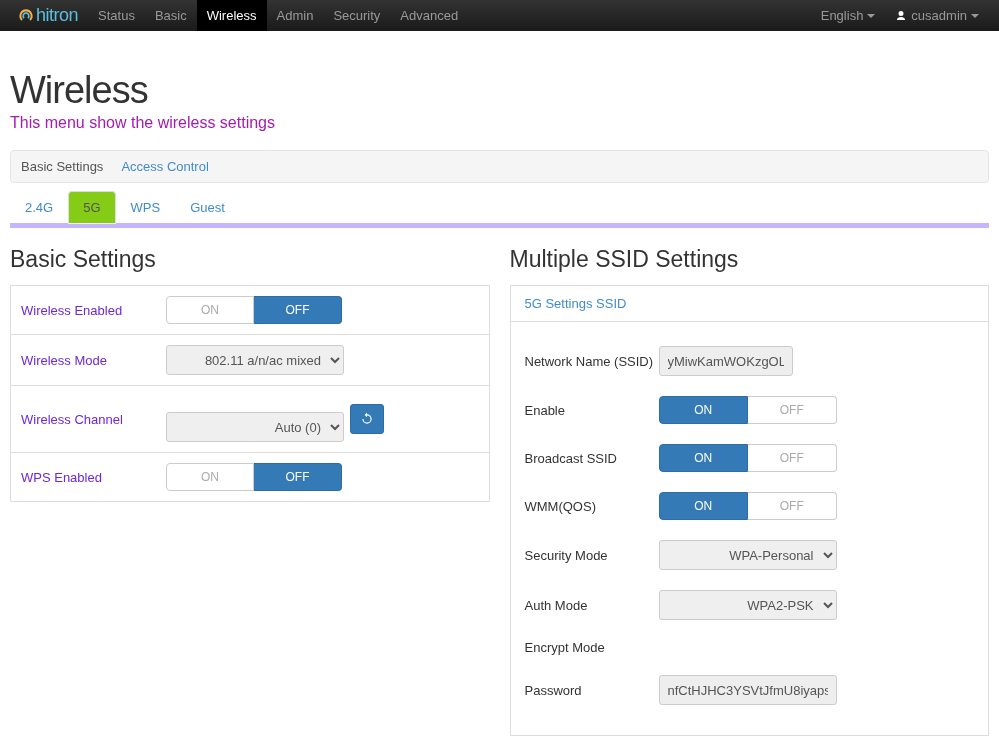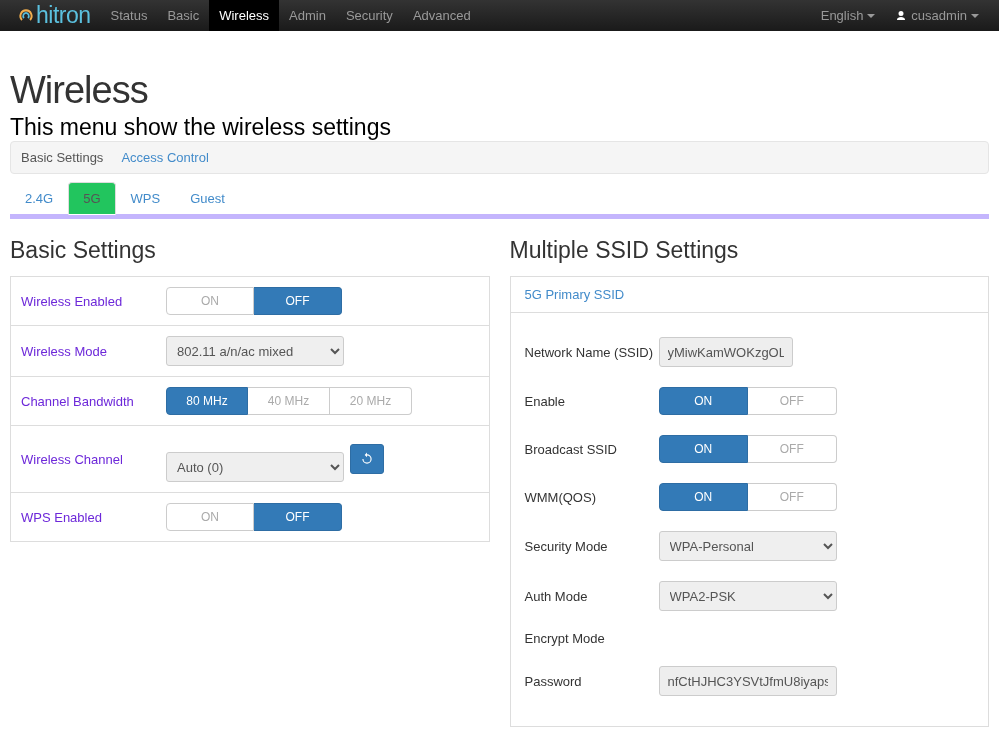--- a/index.html
+++ b/index.html
@@ -1,59 +1,59 @@
 <!DOCTYPE html>
 <html><head>
 <meta charset="utf-8">
 <style>
 * { box-sizing: border-box; margin: 0; padding: 0; }
 body { font-family: "Helvetica Neue", Helvetica, Arial, sans-serif; font-size: 13px; color: #333; background: #fff; width: 999px; }
 .navbar { background: #222; background-image: linear-gradient(#333, #1a1a1a); height: 31px; display: flex; align-items: center; padding: 0 10px 0 18px; }
 .brand { display: flex; align-items: center; margin-right: 10px; }
 .brand-icon { width: 16px; height: 16px; margin-right: 2px; }
-.brand-text { color: #5bc0de; font-size: 23px; font-weight: 200; letter-spacing: -0.5px; }
+.brand-text { color: #5bc0de; font-size: 18px; font-weight: 200; letter-spacing: -0.5px; }
 .nav { display: flex; list-style: none; height: 31px; align-items: stretch; }
 .nav li { display: flex; align-items: center; padding: 0 10px; color: #999; cursor: pointer; font-size: 13px; }
 .nav li.active { color: #fff; background: #000; }
 .nav-right { margin-left: auto; display: flex; align-items: center; height: 31px; }
 .nav-right .lang { color: #999; padding: 0 10px; display: flex; align-items: center; cursor: pointer; }
 .nav-right .user { color: #999; padding: 0 10px; display: flex; align-items: center; cursor: pointer; }
 .caret { display: inline-block; width: 0; height: 0; border-left: 4px solid transparent; border-right: 4px solid transparent; border-top: 4px solid #999; margin-left: 4px; }
 .user-icon { width: 12px; height: 12px; fill: #fff; margin-right: 4px; }
 
 .container { padding: 10px 10px 30px 10px; }
 .page-title { font-size: 38px; font-weight: 500; letter-spacing: -1px; margin-top: 28px; margin-bottom: 2px; }
-.page-sub { font-size: 23px; font-weight: 300; color: #000000; }
+.page-sub { font-size: 16px; font-weight: 300; color: #a21caf; margin-bottom: 18px; }
 
 .subnav { background: #f5f5f5; border: 1px solid #e5e5e5; border-radius: 4px; padding: 8px 10px; display: flex; gap: 18px; margin-bottom: 8px; }
 .subnav span { color: #428bca; cursor: pointer; font-size: 13px; }
 .subnav span.active { color: #555; }
 
 .tabs { display: flex; border-bottom: 5px solid #c4b5fd; margin-bottom: 18px; }
 .tabs span { padding: 8px 14px; color: #428bca; cursor: pointer; font-size: 13px; border: 1px solid transparent; border-bottom: none; margin-bottom: -1px; }
-.tabs span.active { color: #555; border-color: #ddd; border-bottom: 1px solid #fff; border-radius: 4px 4px 0 0; background: #22c55e; }
+.tabs span.active { color: #555; border-color: #ddd; border-bottom: 1px solid #fff; border-radius: 4px 4px 0 0; background: #84cc16; }
 
 .cols { display: flex; gap: 20px; }
 .col { flex: 1; min-width: 0; }
 h2 { font-size: 23px; font-weight: 500; margin-bottom: 12px; }
 
 .panel-row { display: flex; align-items: center; border: 1px solid #ddd; border-top: none; padding: 10px 10px; }
 .panel-row:first-of-type { border-top: 1px solid #ddd; }
 .panel-row .lbl { width: 145px; font-size: 13px; color: #6d28d9; padding-right: 6px; }
 .panel-row .ctrl { display: flex; align-items: center; gap: 6px; }
 
 .btn-grp { display: flex; }
 .btn-seg { width: 88px; height: 28px; display: flex; align-items: center; justify-content: center; background: #fff; border: 1px solid #ccc; color: #aaa; font-size: 12px; cursor: pointer; }
 .btn-seg:first-child { border-radius: 4px 0 0 4px; }
 .btn-seg:last-child { border-radius: 0 4px 4px 0; border-left: none; }
 .btn-seg.mid { border-left: none; }
 .btn-seg.active { background: #337ab7; border-color: #2e6da4; color: #fff; font-weight: 500; }
 .btn-seg3 { width: 82px; }
 
-select.form { height: 30px; width: 178px; border: 1px solid #ccc; border-radius: 3px; background: #efefef; color: #555; padding: 0 6px; font-size: 13px; }
+select.form { height: 30px; width: 178px; border: 1px solid #ccc; border-radius: 3px; background: #efefef; color: #555; padding: 0 6px; font-size: 13px; text-align: right; }
 select.form.narrow { width: 178px; margin-top: 16px; }
 input.form { height: 30px; width: 178px; border: 1px solid #ccc; border-radius: 3px; background: #eee; color: #555; padding: 0 8px; font-size: 13px; }
 
 .refresh-btn { width: 34px; height: 30px; background: #337ab7; border: 1px solid #2e6da4; border-radius: 3px; display: flex; align-items: center; justify-content: center; cursor: pointer; }
 .refresh-btn svg { width: 14px; height: 14px; fill: #fff; }
 
 .ssid-tabs { display: flex; border: 1px solid #ddd; border-bottom: none; background: #fff; }
 .ssid-tabs span { padding: 10px 14px; color: #428bca; font-size: 13px; cursor: pointer; }
 .ssid-box { border: 1px solid #ddd; padding: 14px 14px 20px 14px; }
 .ssid-row { display: flex; align-items: center; padding: 10px 0; }
@@ -131,30 +131,20 @@
 
       <div class="panel-row">
         <div class="lbl">Wireless Mode</div>
         <div class="ctrl">
           <select class="form">
             <option>802.11 a/n/ac mixed</option>
           </select>
         </div>
       </div>
 
-      <div class="panel-row">
-        <div class="lbl">Channel Bandwidth</div>
-        <div class="ctrl">
-          <div class="btn-grp">
-            <div class="btn-seg btn-seg3 active">80 MHz</div>
-            <div class="btn-seg btn-seg3 mid">40 MHz</div>
-            <div class="btn-seg btn-seg3">20 MHz</div>
-          </div>
-        </div>
-      </div>
 
       <div class="panel-row">
         <div class="lbl">Wireless Channel</div>
         <div class="ctrl">
           <select class="form narrow">
             <option>Auto (0)</option>
           </select>
           <div class="refresh-btn">
             <svg viewBox="0 0 24 24">
                 <path d="M12 4V1L8 5l4 4V6a6 6 0 1 1-6 6H4a8 8 0 1 0 8-8z"></path>
@@ -171,21 +161,21 @@
             <div class="btn-seg active">OFF</div>
           </div>
         </div>
       </div>
     </div>
 
     <div class="col">
       <h2>Multiple SSID Settings</h2>
 
       <div class="ssid-tabs">
-        <span>5G Primary SSID</span>
+        <span>5G Settings SSID</span>
       </div>
       <div class="ssid-box">
 
         <div class="ssid-row">
           <div class="lbl">Network Name (SSID)</div>
           <input class="form" style="width: 134px;" readonly="" value="yMiwKamWOKzgOLSQQf">
         </div>
 
         <div class="ssid-row">
           <div class="lbl">Enable</div>

